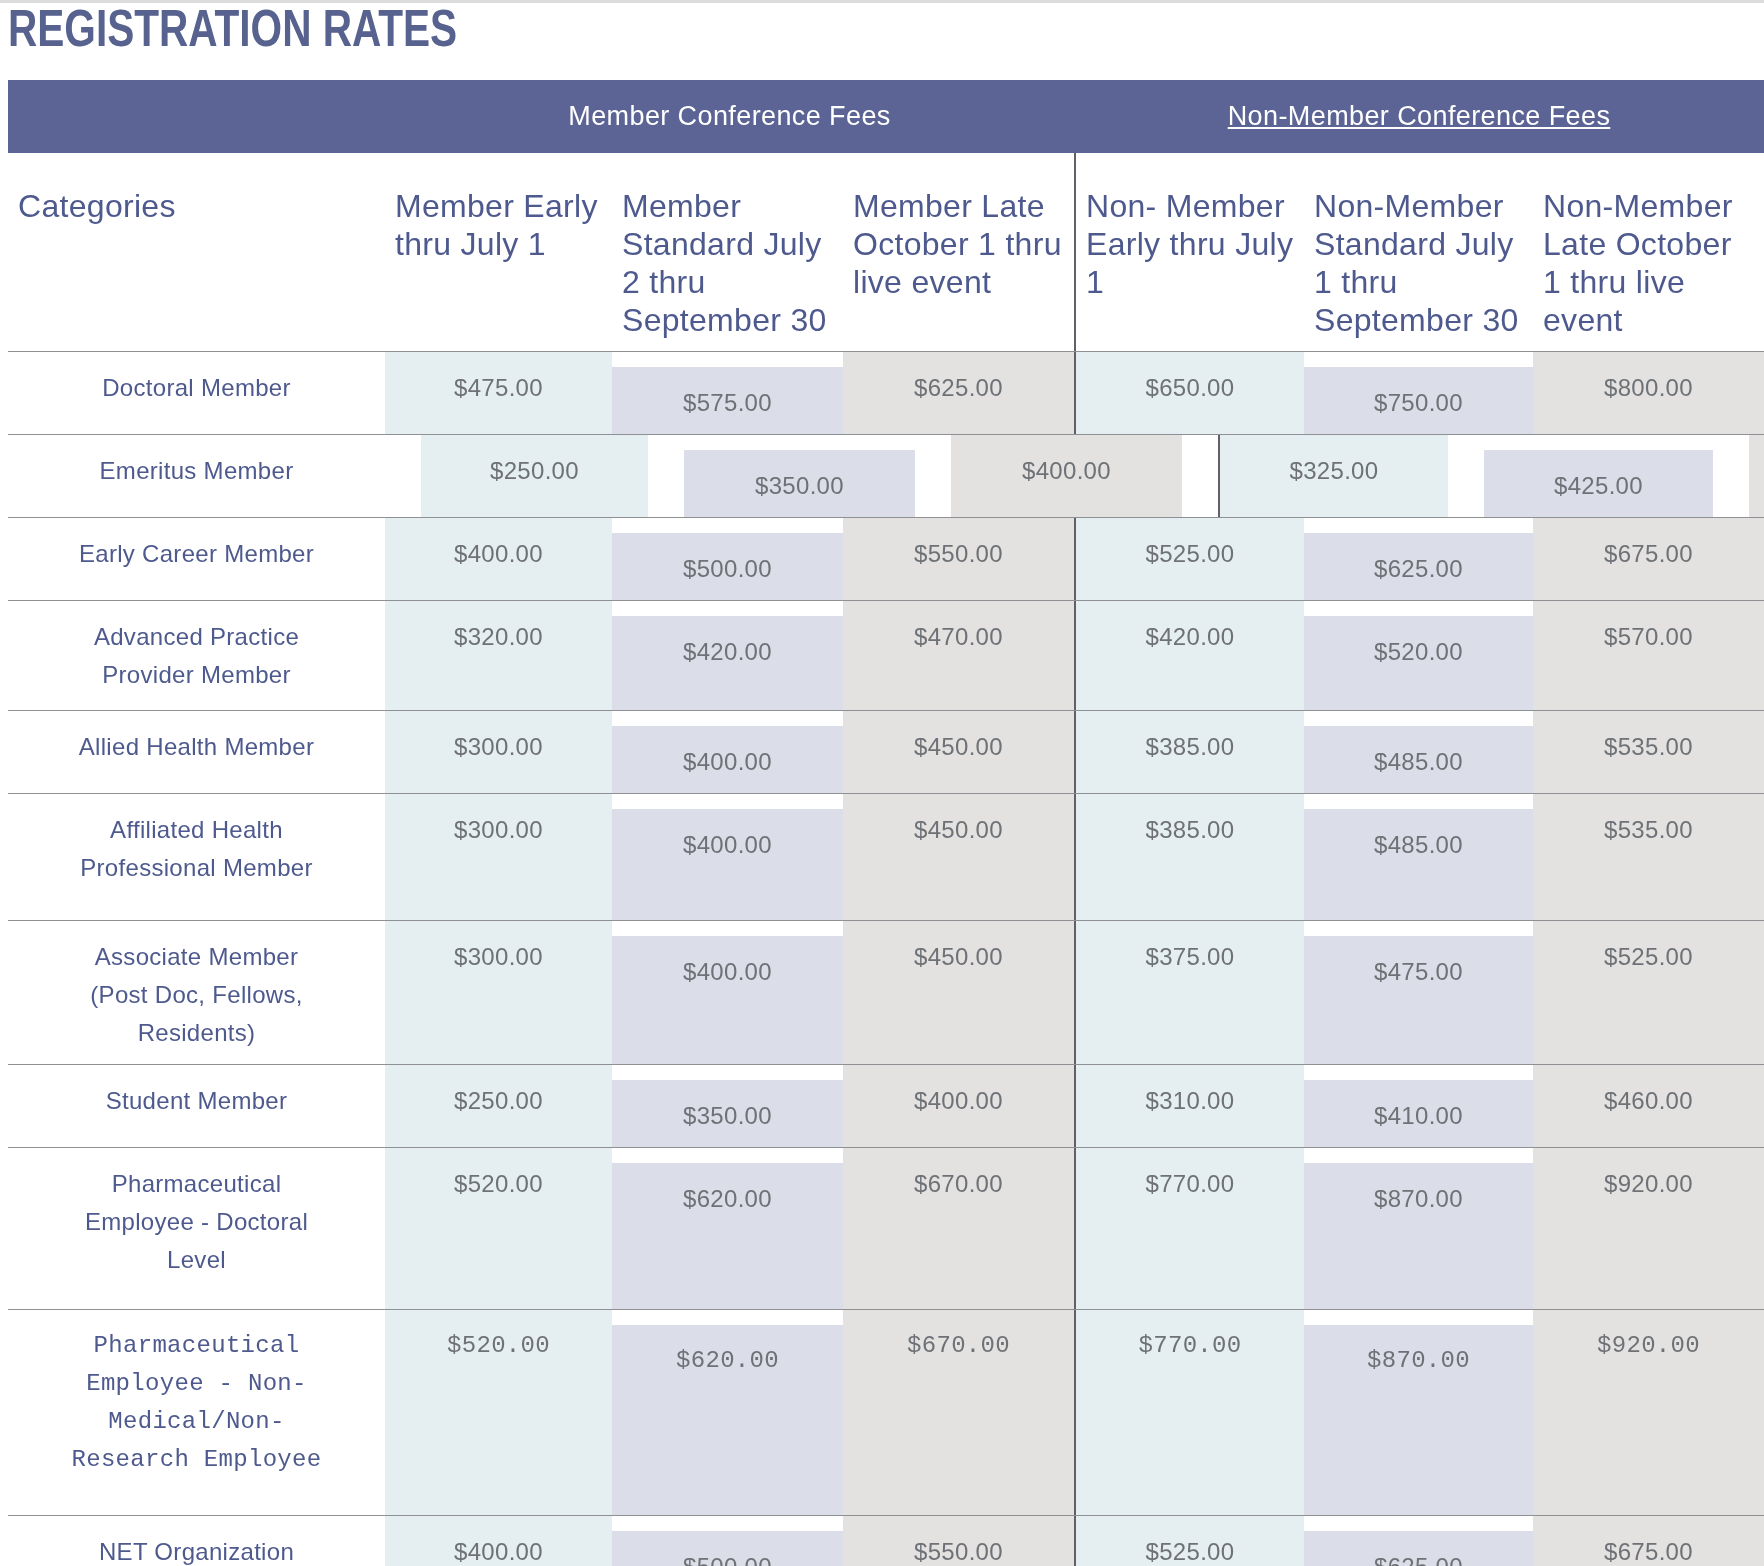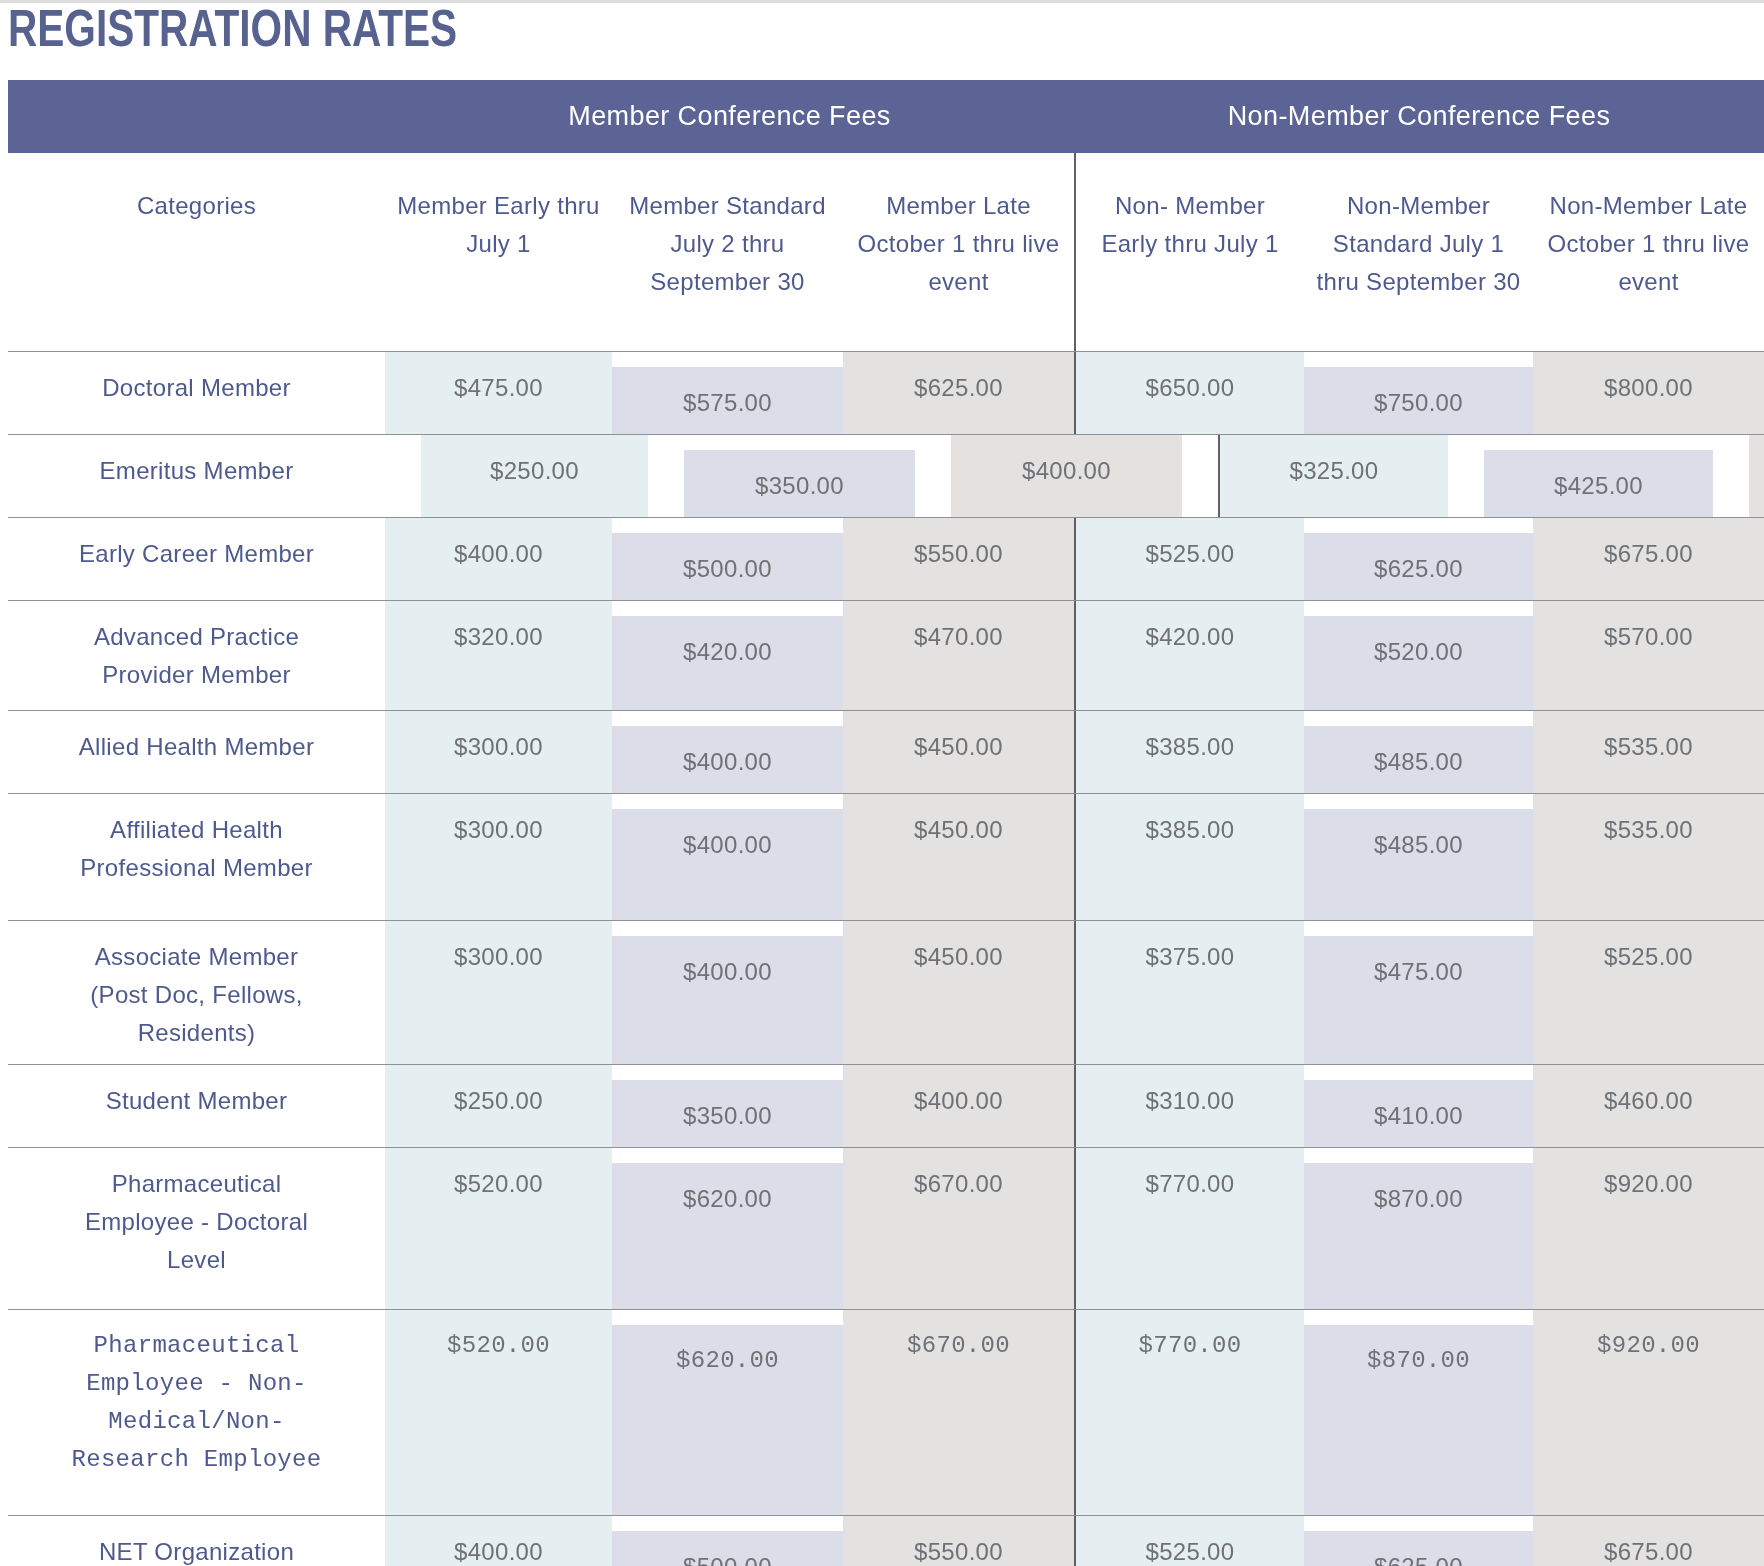--- a/index.html
+++ b/index.html
@@ -25,26 +25,26 @@
     grid-template-columns:377px 227px 231px 231px 230px 229px 231px;
   }
   
   .band { background:#5b6494; height:73px; }
   .band-cell {
     display:flex; align-items:center; justify-content:center;
     color:#ffffff; font-size:27px; letter-spacing:0.4px; font-weight:400;
   }
   .band-cat  { grid-column:1 / 2; }
   .band-mem  { grid-column:2 / 5; }
-  .band-non  { grid-column:5 / 8; }
+  .band-non  { grid-column:5 / 8;text-decoration:underline; }
   
   .header-row { background:#ffffff; height:198px; }
   .hcell {
-    padding:34px 10px 0 10px; text-align:center;
-    color:#4e5a8e; font-size:24px; line-height:38px; letter-spacing:0.3px;
+    padding:34px 10px 0 10px; text-align:left;
+    color:#4e5a8e; font-size:32px; line-height:38px; letter-spacing:0.3px;
   }
   
   .row { border-top:1px solid #8f9094; }
   .cell {
     padding:17px 8px 12px 8px; text-align:center; vertical-align:top;
     font-size:24px; line-height:38px; letter-spacing:0.3px;
   }
   .cell.cat { color:#4e5a8e; padding-left:56px; padding-right:56px; }
   .cell.val { color:#6e7276; }
   .bg-early { background:#e5eef1; }

